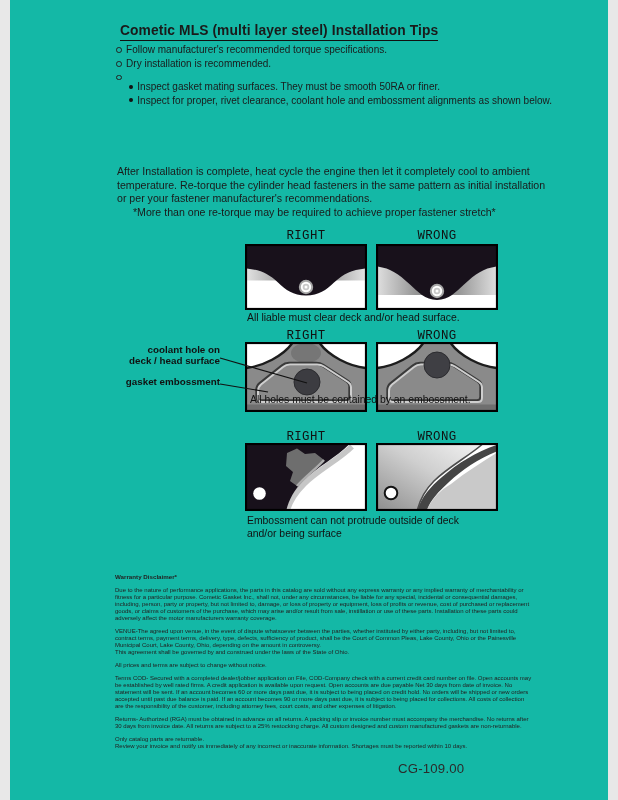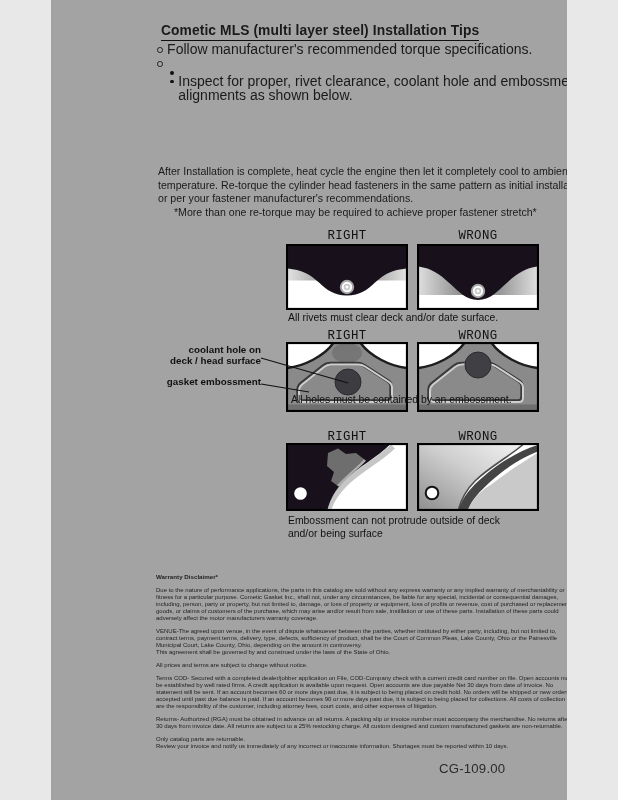--- a/index.html
+++ b/index.html
@@ -1,27 +1,27 @@
 <!DOCTYPE html>
 <html><head>
 <meta charset="utf-8">
 <style>
   html,body { margin:0; padding:0; background:#e8e8e8; }
   .page {
-    position:relative; width:516px; height:800px; margin:0 auto;
-    background:#a3a3a3; overflow:hidden;
+    position:relative; width:598px; height:800px; margin:0 auto;
+    background:#14b8a6; overflow:hidden;
     font-family:"Liberation Sans", sans-serif; color:#1a1a1a;
     -webkit-font-smoothing:antialiased;
   }
   .abs { position:absolute; }
   .doc-title {
     font-size:13.8px; font-weight:bold; letter-spacing:0.1px;
     border-bottom:1.7px solid #111; padding-bottom:1.5px; display:inline-block;
   }
-  .b-row { display:flex; align-items:flex-start; font-size:14px; line-height:13.6px; }
+  .b-row { display:flex; align-items:flex-start; font-size:10px; line-height:13.6px; }
   .b-row .ring {
     flex:0 0 auto; width:3.6px; height:3.6px; border:1px solid #222; border-radius:50%;
     margin:4.4px 4.5px 0 0;
   }
   .b-row.sub { padding-left:13px; }
   .b-row .dot {
     flex:0 0 auto; width:3.8px; height:3.8px; background:#111; border-radius:50%;
     margin:4.6px 4.5px 0 0;
   }
   .section-head { font-size:12.6px; font-weight:bold; }
@@ -44,23 +44,28 @@
     <span class="doc-title">Cometic MLS (multi layer steel) Installation Tips</span>
   </div>
 
   <div class="abs" style="left:106px; top:43px; width:470px;">
     <div class="b-row">
       <span class="ring"></span>
       <span>Follow manufacturer's recommended torque specifications.</span>
     </div>
     <div class="b-row">
       <span class="ring"></span>
+      <span>Dry installation is recommended.</span>
+    </div>
+    <div class="b-row">
+      <span class="ring"></span>
     </div>
     <div class="b-row sub">
       <span class="dot"></span>
+      <span>Inspect gasket mating surfaces.  They must be smooth 50RA or finer.</span>
     </div>
     <div class="b-row sub">
       <span class="dot"></span>
       <span>Inspect for proper, rivet clearance, coolant hole and embossment alignments as shown below.</span>
     </div>
   </div>
 
   <div class="abs para" style="left:107px; top:165px; width:460px;">After Installation is complete, heat cycle the engine then let it completely cool to ambient
 temperature. Re-torque the cylinder head fasteners in the same pattern as initial installation
 or per your fastener manufacturer's recommendations.</div>
@@ -104,21 +109,21 @@
     <rect x="1.5" y="23" width="119" height="28" fill="url(#gw2)"></rect>
     <rect x="1.5" y="51" width="119" height="13.5" fill="#ffffff"></rect>
     <path d="M1.5,1.5 H120.5 V22.5 C107,24.5 100,29.5 88,40.5 C80,47.5 73,56 61,56 C49,56 42,47.5 34,40.5 C22,29.5 15,24.5 1.5,22.5 Z" fill="#18111b"></path>
     <circle cx="61" cy="47" r="7.2" fill="#a6a6a6"></circle>
     <circle cx="61" cy="47" r="5.2" fill="#ffffff"></circle>
     <circle cx="61" cy="47" r="3.3" fill="#c9c9c9"></circle>
     <circle cx="61" cy="47" r="1.5" fill="#ffffff"></circle>
     <rect x="1" y="1" width="120" height="64" fill="none" stroke="#000000" stroke-width="2.2"></rect>
   </svg>
 
-  <div class="abs caption" style="left:237px; top:312px; width:300px;">All rivets must clear deck and/or date surface.</div>
+  <div class="abs caption" style="left:237px; top:312px; width:300px;">All liable must clear deck and/or head surface.</div>
 
   <div class="abs rw-label" style="left:235px; top:329px;">RIGHT</div>
   <div class="abs rw-label" style="left:366px; top:329px;">WRONG</div>
 
   <div class="abs callout" style="left:95px; top:345px; width:115px;">coolant hole on
 deck / head surface</div>
   <div class="abs callout" style="left:95px; top:377px; width:115px;">gasket embossment</div>
 
   <svg class="abs" style="left:235px; top:342px;" width="122" height="70" viewBox="0 0 122 70">
     <rect x="0" y="0" width="122" height="70" fill="#ffffff"></rect>

